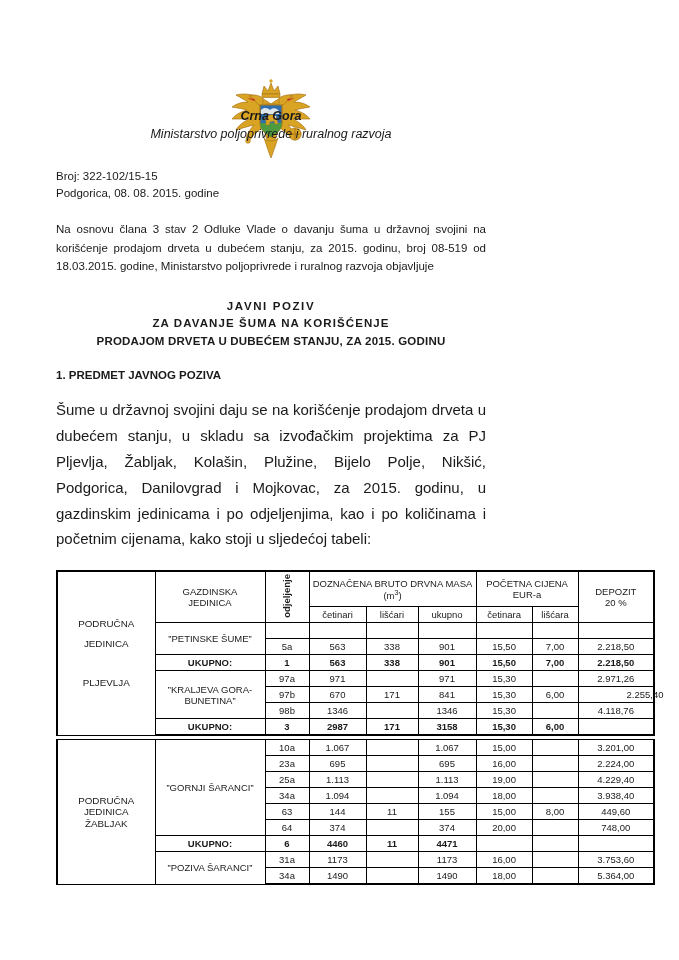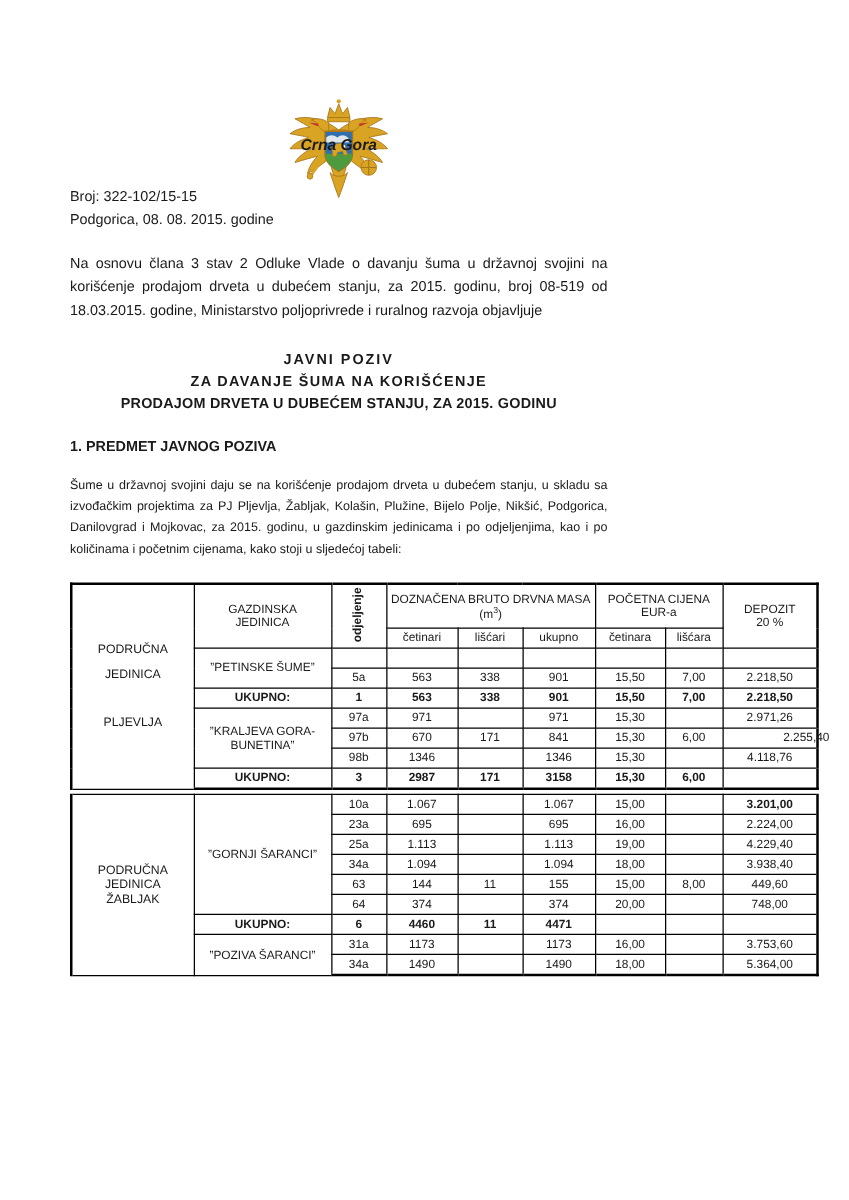--- a/index.html
+++ b/index.html
@@ -83,21 +83,21 @@
   
   .section-heading {
     margin-top: 19px;
     font-weight: bold;
     font-size: 11.5px;
   }
 
   
   .body-par {
     margin-top: 16px;
-    font-size: 10px;
+    font-size: 15px;
     line-height: 1.72;
     text-align: justify;
   }
 
   
   .table-wrap {
     margin-top: 18px;
   }
   table.main {
     border-collapse: collapse;
@@ -220,20 +220,21 @@
       <path d="M38 45 C40 41 44 40 47 41 C49 42 50 44 50 46 L51 50 L48 50 L47 47
                L43 48 L42 51 L39 51 L39 47 Z" fill="#D9A323" stroke="#A9761A" stroke-width="0.5"></path>
       <circle cx="48" cy="43" r="1.1" fill="#FFFFFF"></circle>
 
       <path d="M34 36 C37 33 41 34 43 36 C46 33 50 34 52 37 L52 40 L34 40 Z" fill="#F2F2F2" opacity="0.9"></path>
     </svg>
   </div>
 
   <div class="org-block">
     <div class="org-country">Crna Gora</div>
+    <div class="org-ministry">Ministarstvo poljoprivrede i ruralnog razvoja</div>
   </div>
 
   <div class="ref-block">
     <div>Broj: 322-102/15-15</div>
     <div>Podgorica, 08. 08. 2015. godine</div>
   </div>
 
   <p class="intro">Na osnovu člana 3 stav 2 Odluke Vlade o davanju šuma u državnoj svojini na korišćenje prodajom drveta u dubećem stanju, za 2015. godinu, broj 08-519 od 18.03.2015. godine, Ministarstvo poljoprivrede i ruralnog razvoja objavljuje</p>
 
   <div class="call-title">
@@ -346,21 +347,21 @@
           </tr>
           <tr>
             <td class="region thick-left" rowspan="9" style="border-left-width:2px;">PODRUČNA<br>JEDINICA<br>ŽABLJAK</td>
             <td class="unit" rowspan="6">”GORNJI ŠARANCI”</td>
             <td class="oid">10a</td>
             <td class="num">1.067</td>
             <td class="num"></td>
             <td class="num">1.067</td>
             <td class="num">15,00</td>
             <td class="num"></td>
-            <td class="num thick-right" style="border-right-width:2px;font-weight:bold;">3.201,00</td>
+            <td class="num thick-right" style="border-right-width:2px;">3.201,00</td>
           </tr>
           <tr>
             <td class="oid">23a</td>
             <td class="num">695</td>
             <td class="num"></td>
             <td class="num">695</td>
             <td class="num">16,00</td>
             <td class="num"></td>
             <td class="num thick-right" style="border-right-width:2px;">2.224,00</td>
           </tr>

